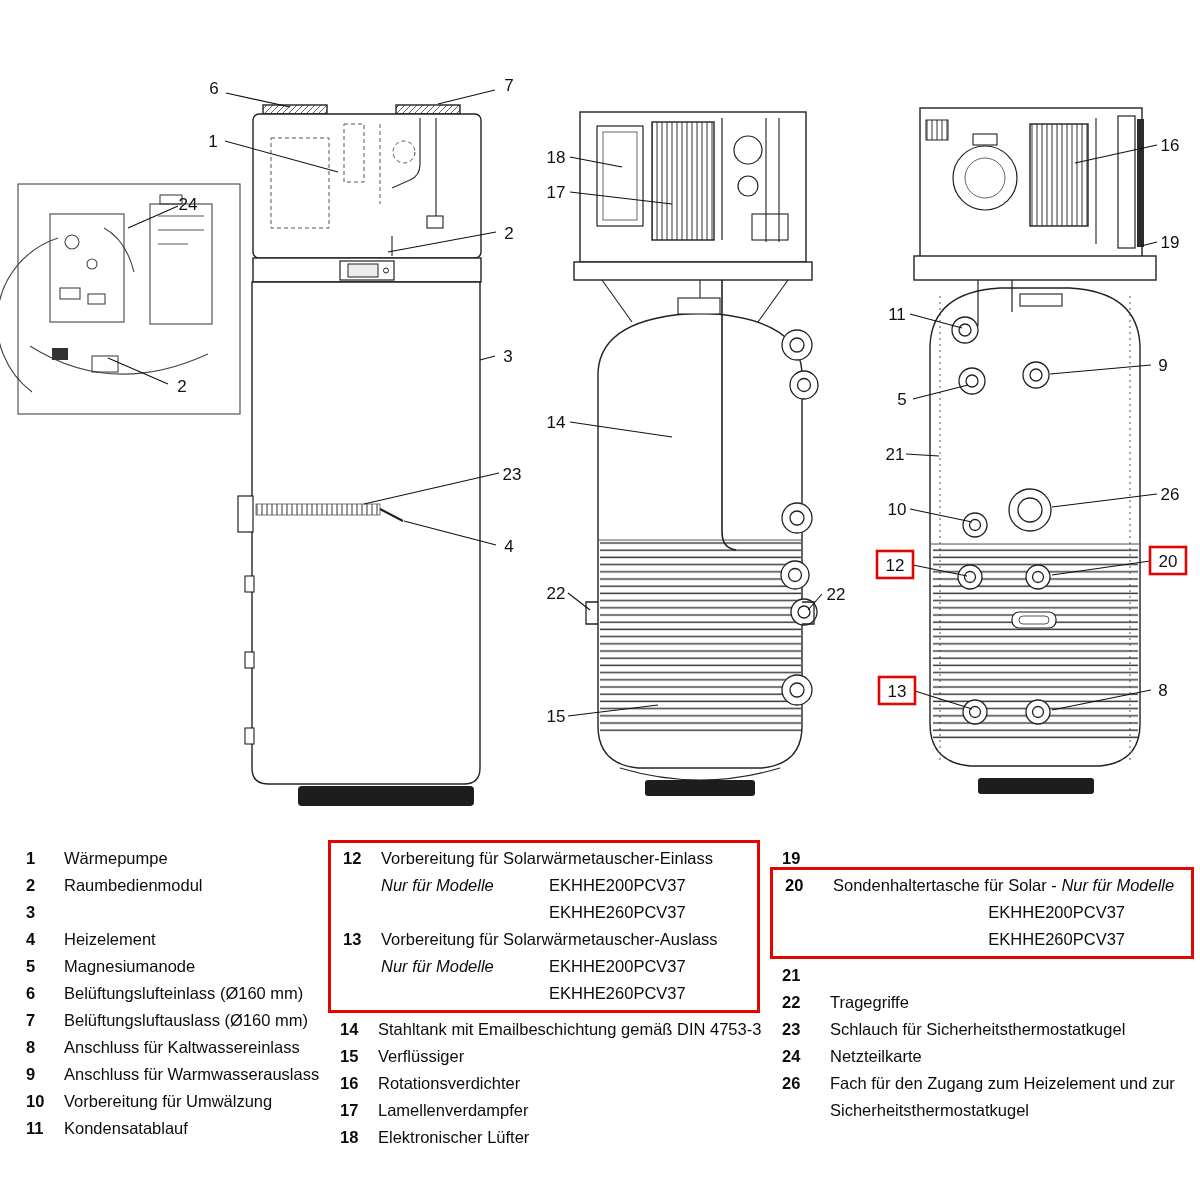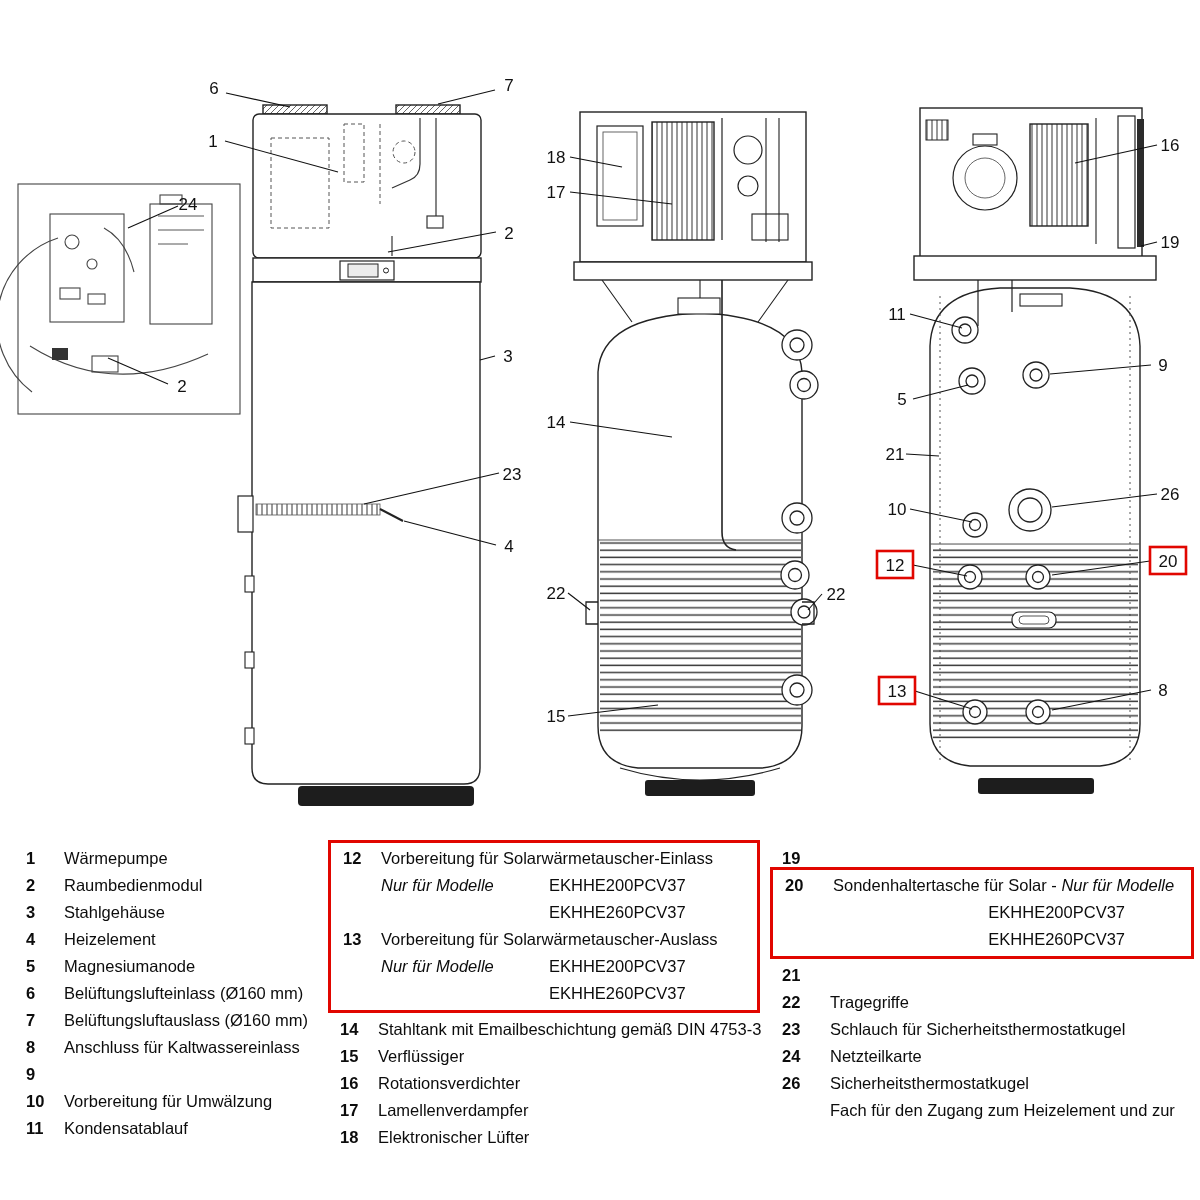--- a/index.html
+++ b/index.html
@@ -248,23 +248,20 @@
             </div>
           </div>
           <div class="legend-item">
             <span class="num">2</span>
             <div class="body">
               <div class="line1"><span class="txt">Raumbedienmodul</span></div>
             </div>
           </div>
           <div class="legend-item">
             <span class="num">3</span>
-            <div class="body">
-              <div class="line1"><span class="txt">Stahlgehäuse</span></div>
-            </div>
           </div>
           <div class="legend-item">
             <span class="num">4</span>
             <div class="body">
               <div class="line1"><span class="txt">Heizelement</span></div>
             </div>
           </div>
           <div class="legend-item">
             <span class="num">5</span>
             <div class="body">
@@ -284,20 +281,23 @@
             </div>
           </div>
           <div class="legend-item">
             <span class="num">8</span>
             <div class="body">
               <div class="line1"><span class="txt">Anschluss für Kaltwassereinlass</span></div>
             </div>
           </div>
           <div class="legend-item">
             <span class="num">9</span>
+            <div class="body">
+              <div class="line1"><span class="txt">Anschluss für Warmwasserauslass</span></div>
+            </div>
           </div>
           <div class="legend-item">
             <span class="num">10</span>
             <div class="body">
               <div class="line1"><span class="txt">Vorbereitung für Umwälzung</span></div>
             </div>
           </div>
           <div class="legend-item">
             <span class="num">11</span>
             <div class="body">
@@ -404,21 +404,21 @@
           </div>
           <div class="legend-item">
             <span class="num">24</span>
             <div class="body">
               <div class="line1"><span class="txt">Netzteilkarte</span></div>
             </div>
           </div>
           <div class="legend-item">
             <span class="num">26</span>
             <div class="body">
+              <div class="line1"><span class="txt">Fach für den Zugang zum Heizelement und zur</span></div>
               <div class="line1">Sicherheitsthermostatkugel</div>
-              <div class="line1"><span class="txt">Fach für den Zugang zum Heizelement und zur</span></div>
             </div>
           </div>
         </div>
       </div>
 </div>
 
 </div>
 
 </body></html>

